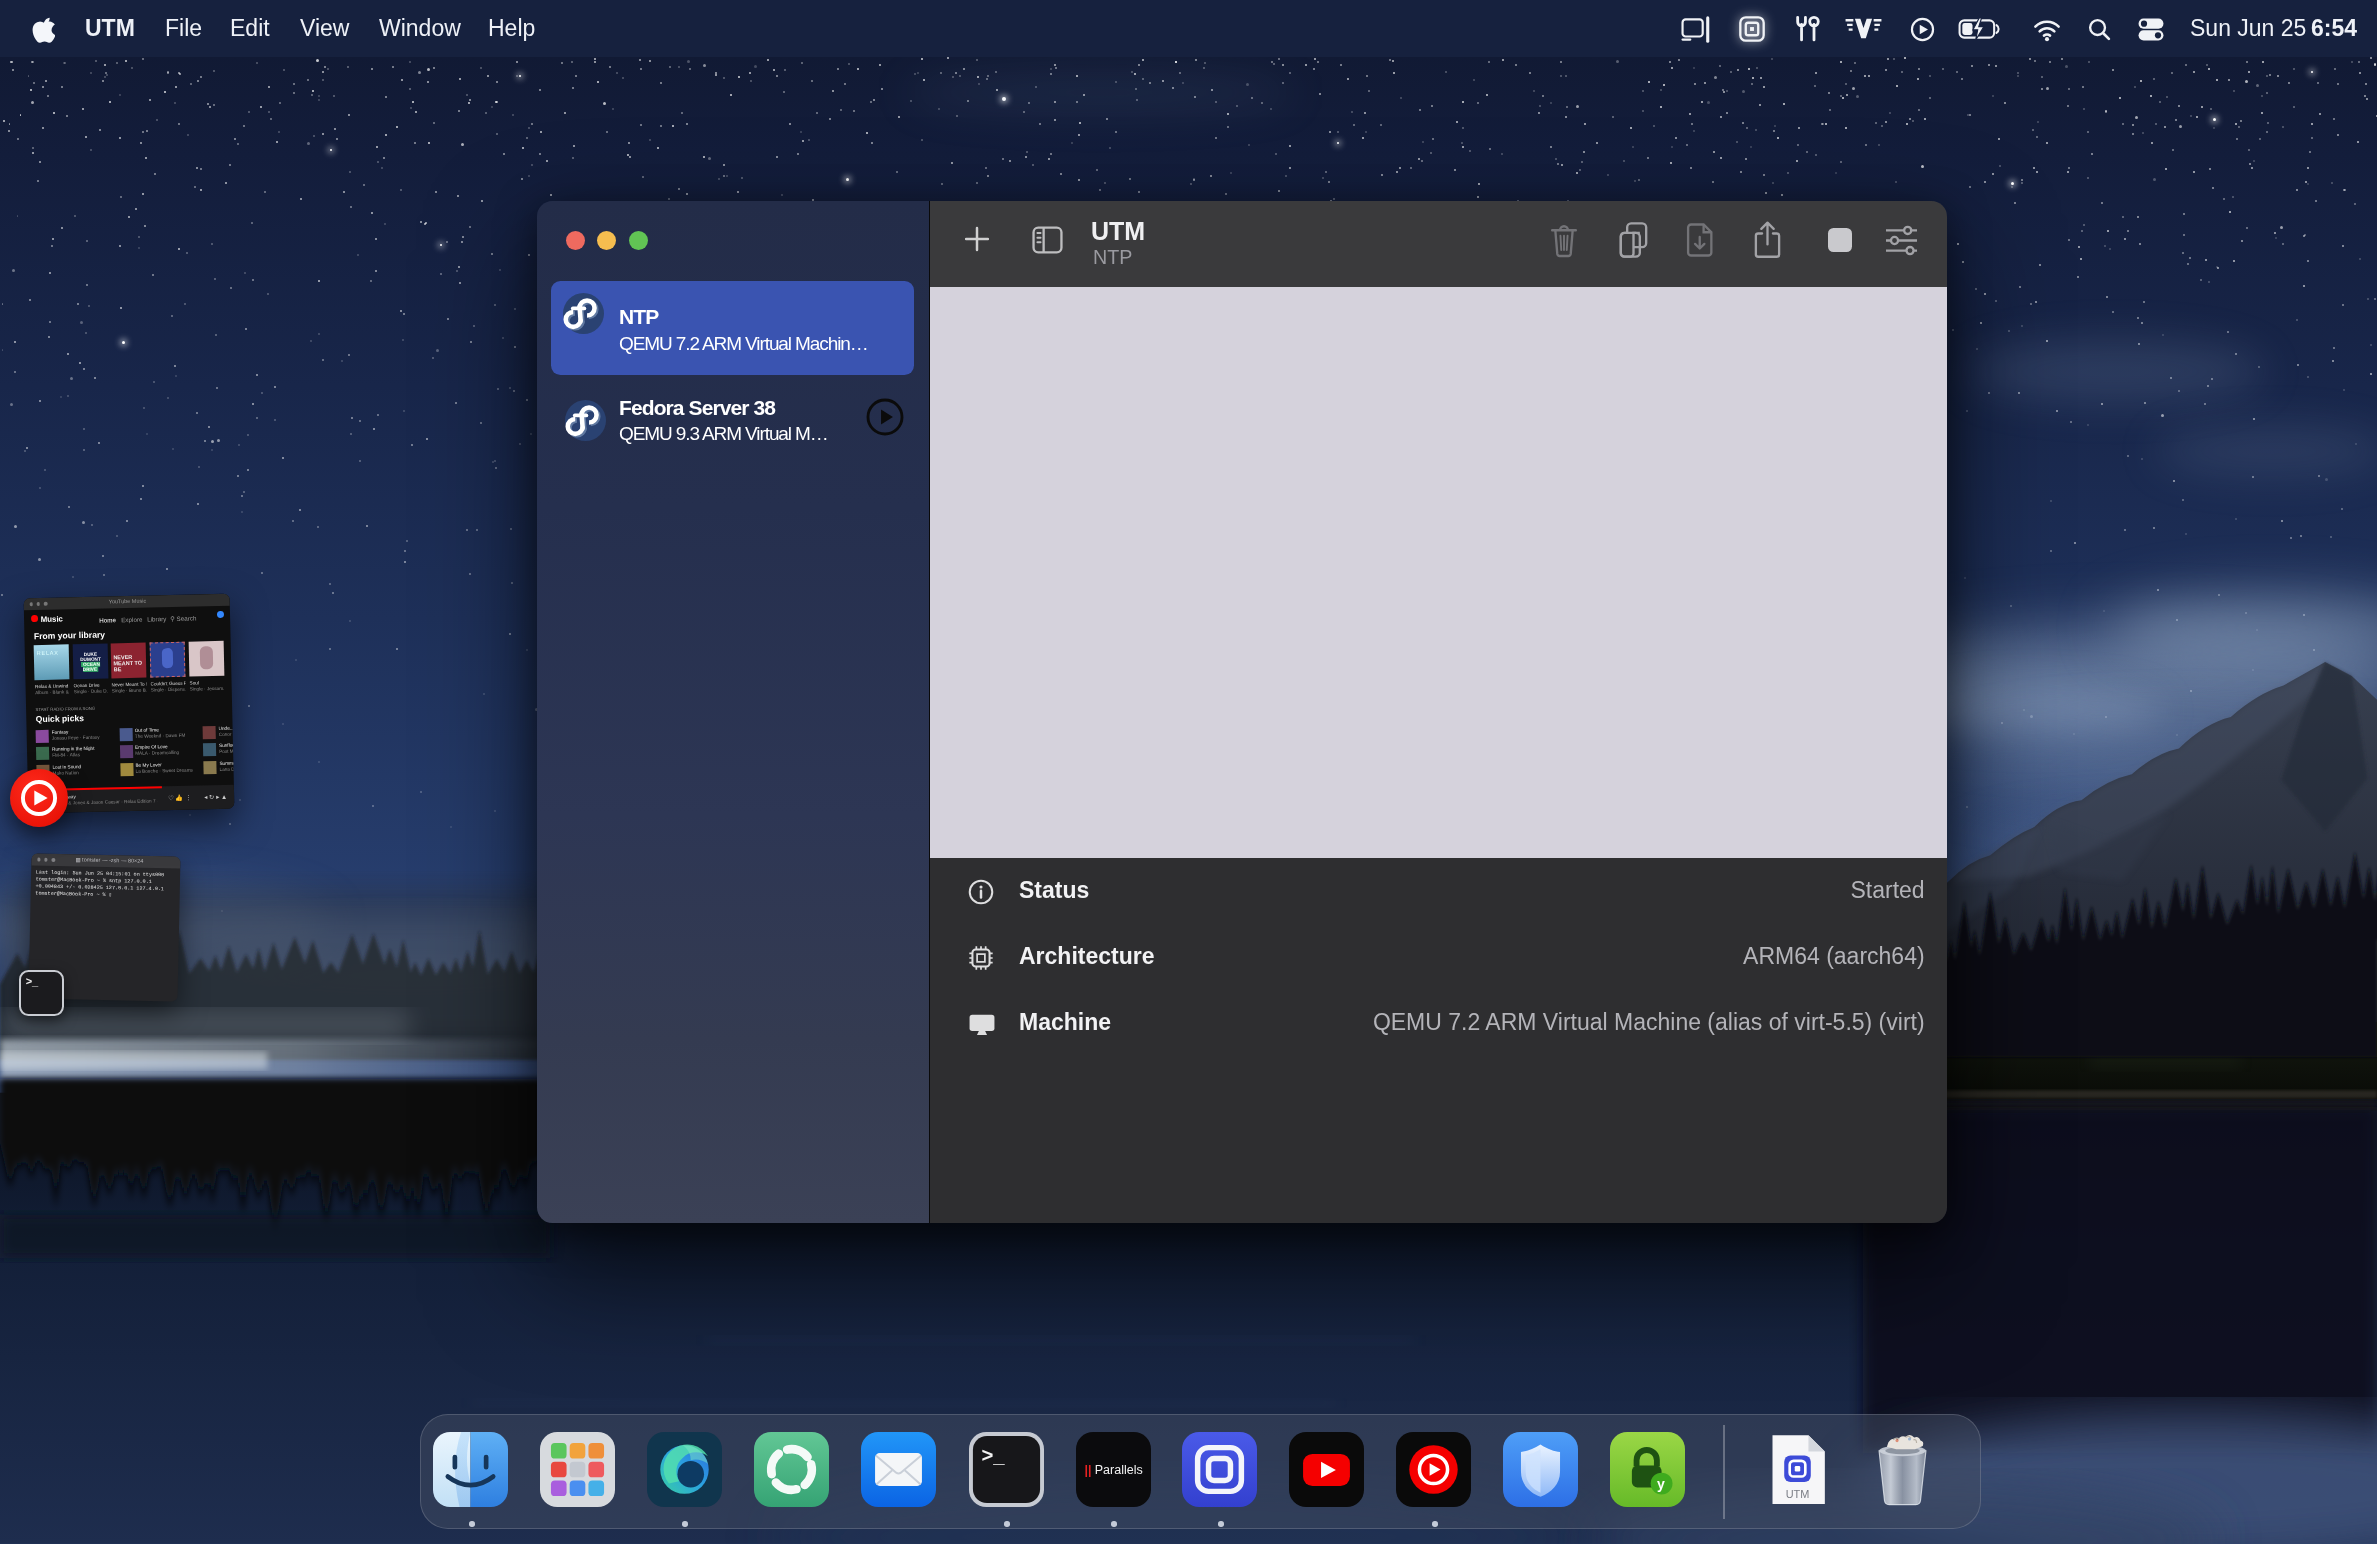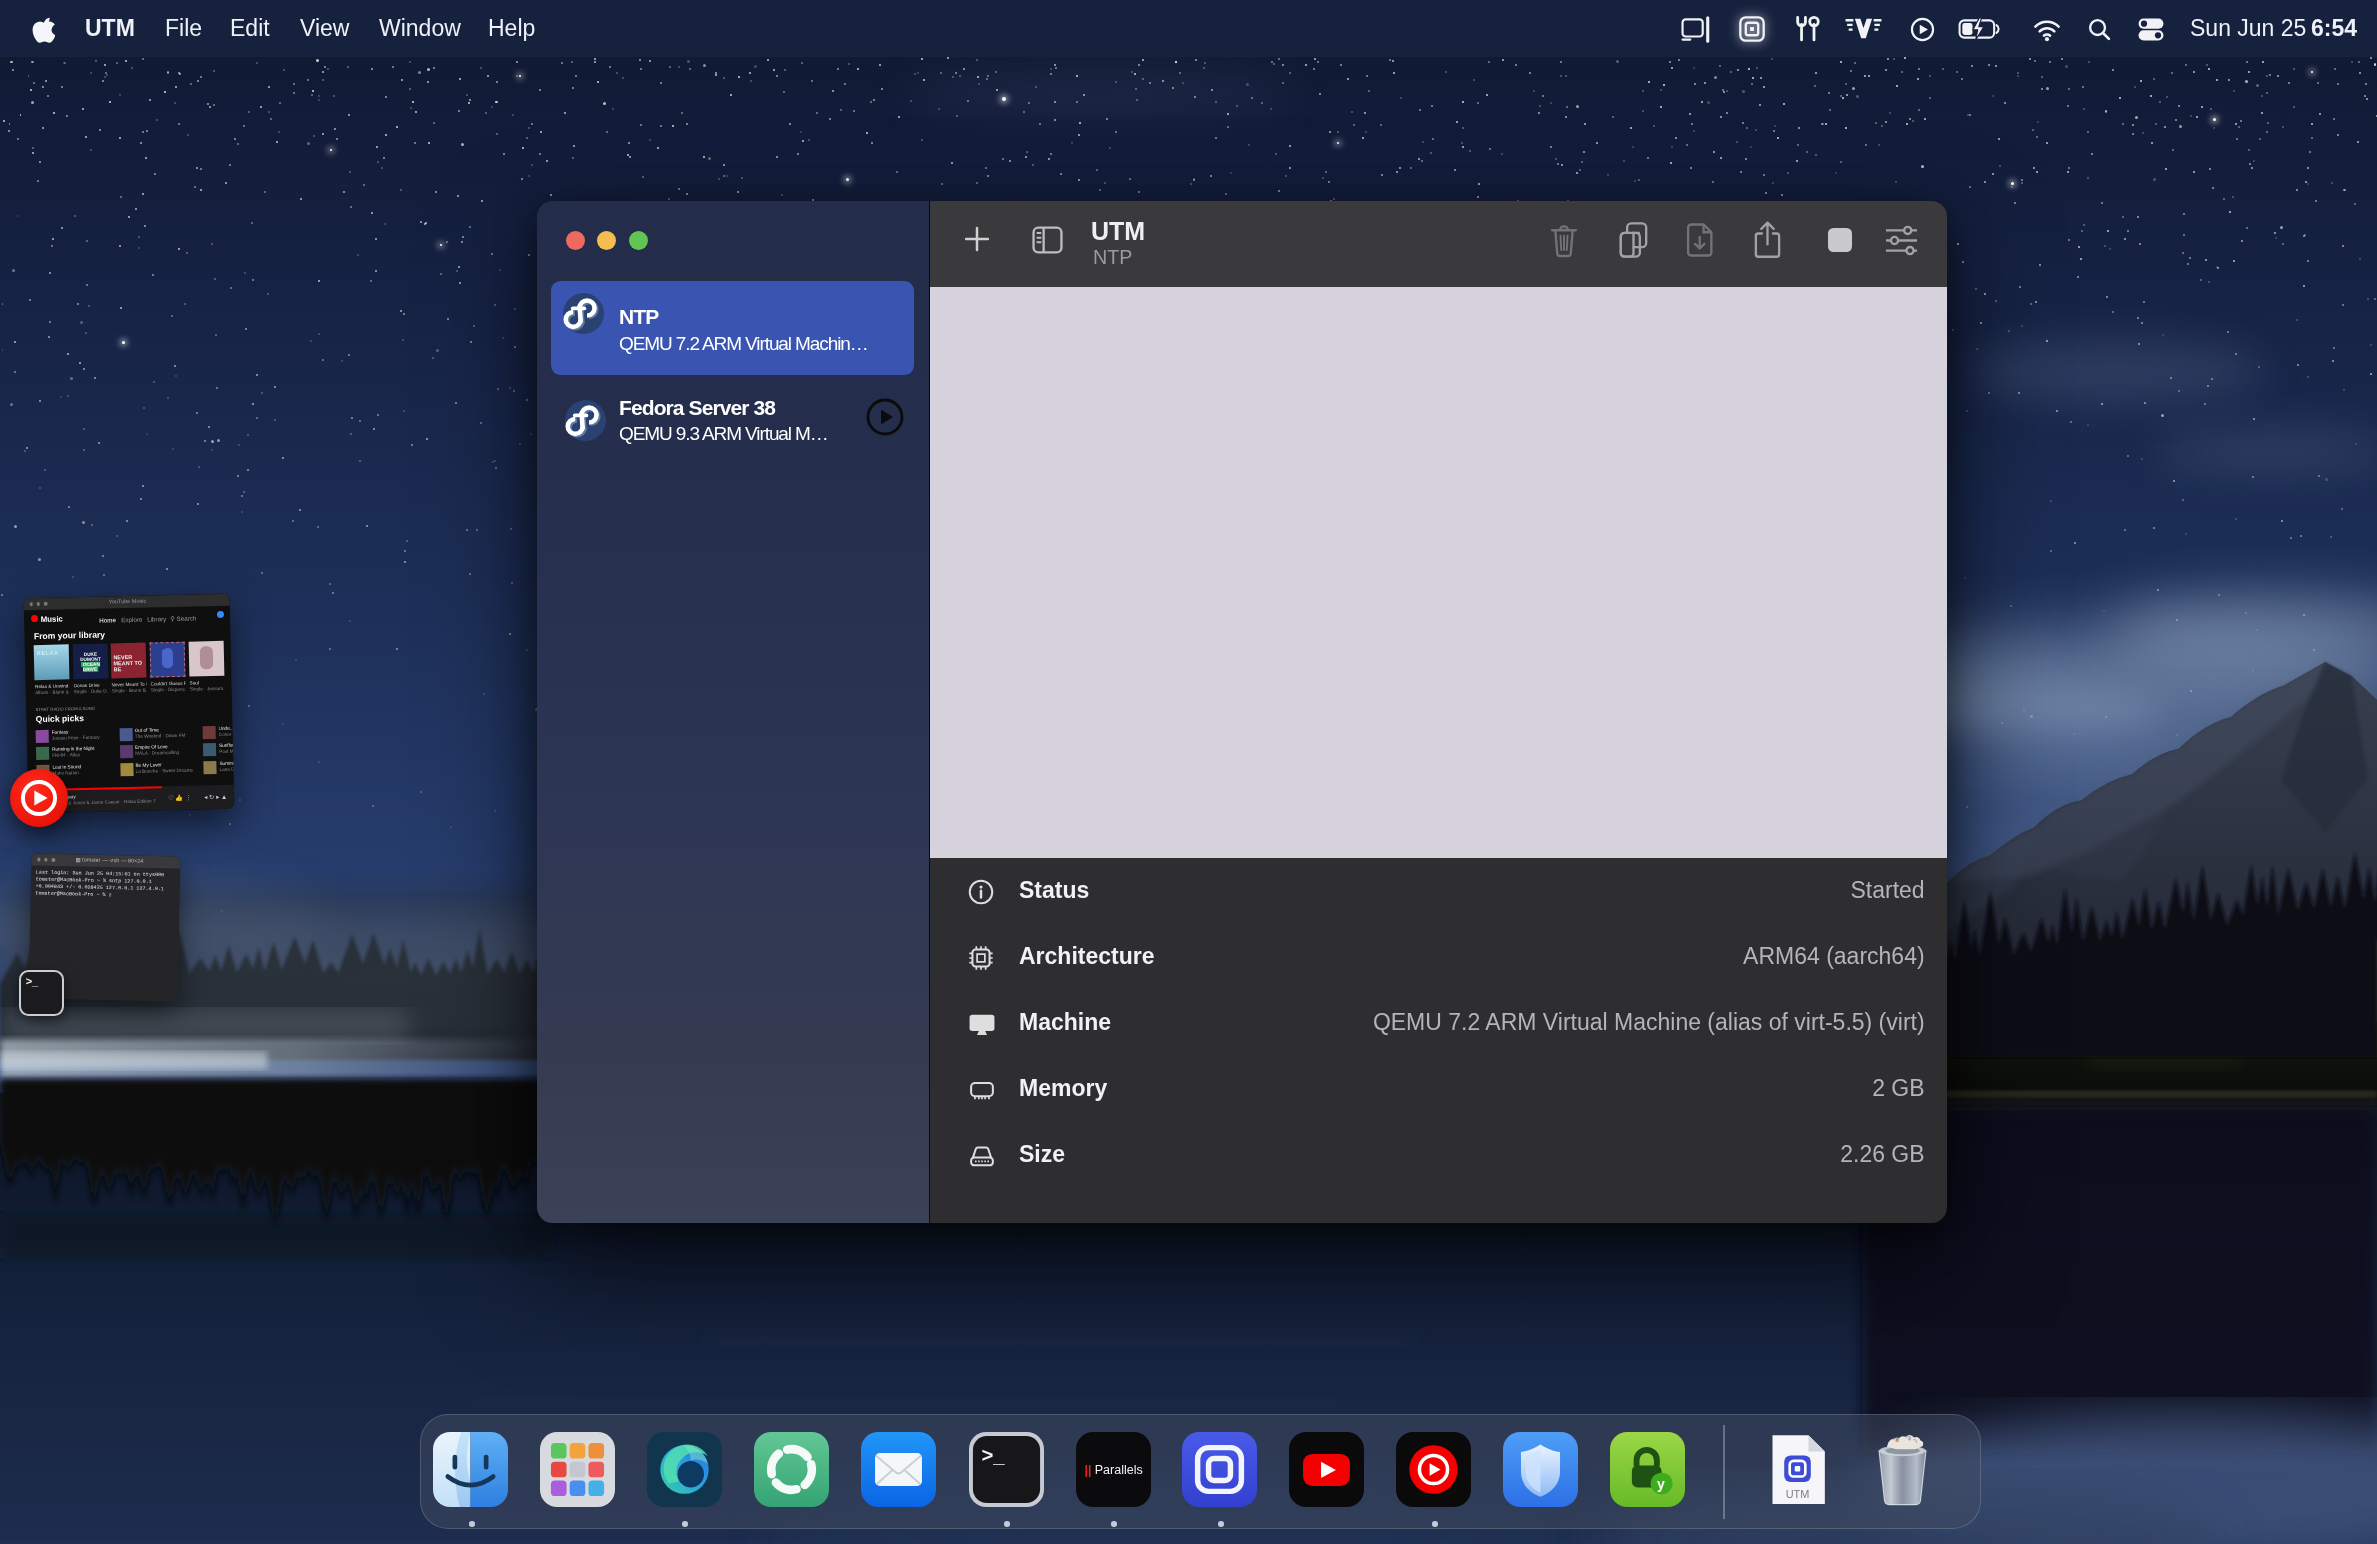--- a/index.html
+++ b/index.html
@@ -1854,37 +1854,20 @@
         <div class="ival">ARM64 (aarch64)</div>
     </div>
     <div class="irow" style="top:133px">
       <svg class="iico" width="30" height="28" viewBox="0 0 38 36">
           <rect x="3" y="6" width="32" height="21" rx="3.5" fill="#dededf"></rect>
           <path d="M15,27 l-2.5,5 h13 L23,27 Z" fill="#dededf"></path>
         </svg>
       <div class="ilabel">Machine</div>
         <div class="ival">QEMU 7.2 ARM Virtual Machine (alias of virt-5.5) (virt)</div>
     </div>
-    <div class="irow" style="top:199px">
-      <svg class="iico" width="30" height="28" viewBox="0 0 38 36">
-          <rect x="5" y="9" width="28" height="17" rx="5" fill="none" stroke="#dededf" stroke-width="2.6"></rect>
-          <path d="M10,26 v4 M15,26 v4 M19,26 v4 M23,26 v4 M28,26 v4" stroke="#dededf" stroke-width="2.2"></path>
-        </svg>
-      <div class="ilabel">Memory</div>
-        <div class="ival">2 GB</div>
-    </div>
-    <div class="irow" style="top:265px">
-      <svg class="iico" width="30" height="28" viewBox="0 0 38 36">
-          <path d="M7,21 L11,9 a3,3 0 0 1 2.8,-2 h10.4 a3,3 0 0 1 2.8,2 L31,21" fill="none" stroke="#dededf" stroke-width="2.6"></path>
-          <rect x="5" y="20" width="28" height="10" rx="4" fill="none" stroke="#dededf" stroke-width="2.6"></rect>
-          <path d="M10,25 h2 M14,25 h2 M18,25 h2 M22,25 h2 M26,25 h2" stroke="#dededf" stroke-width="2.2"></path>
-        </svg>
-      <div class="ilabel">Size</div>
-        <div class="ival">2.26 GB</div>
-    </div>
   </div>
 </div>
 
 <div id="dock"></div>
 
 <svg class="dicon" style="left:433px" viewBox="0 0 96 96">
     <defs>
       <linearGradient id="fnl" x1="0" y1="0" x2="0" y2="1">
         <stop offset="0" stop-color="#eaf5fd"></stop>
         <stop offset="1" stop-color="#c2e0f6"></stop>

